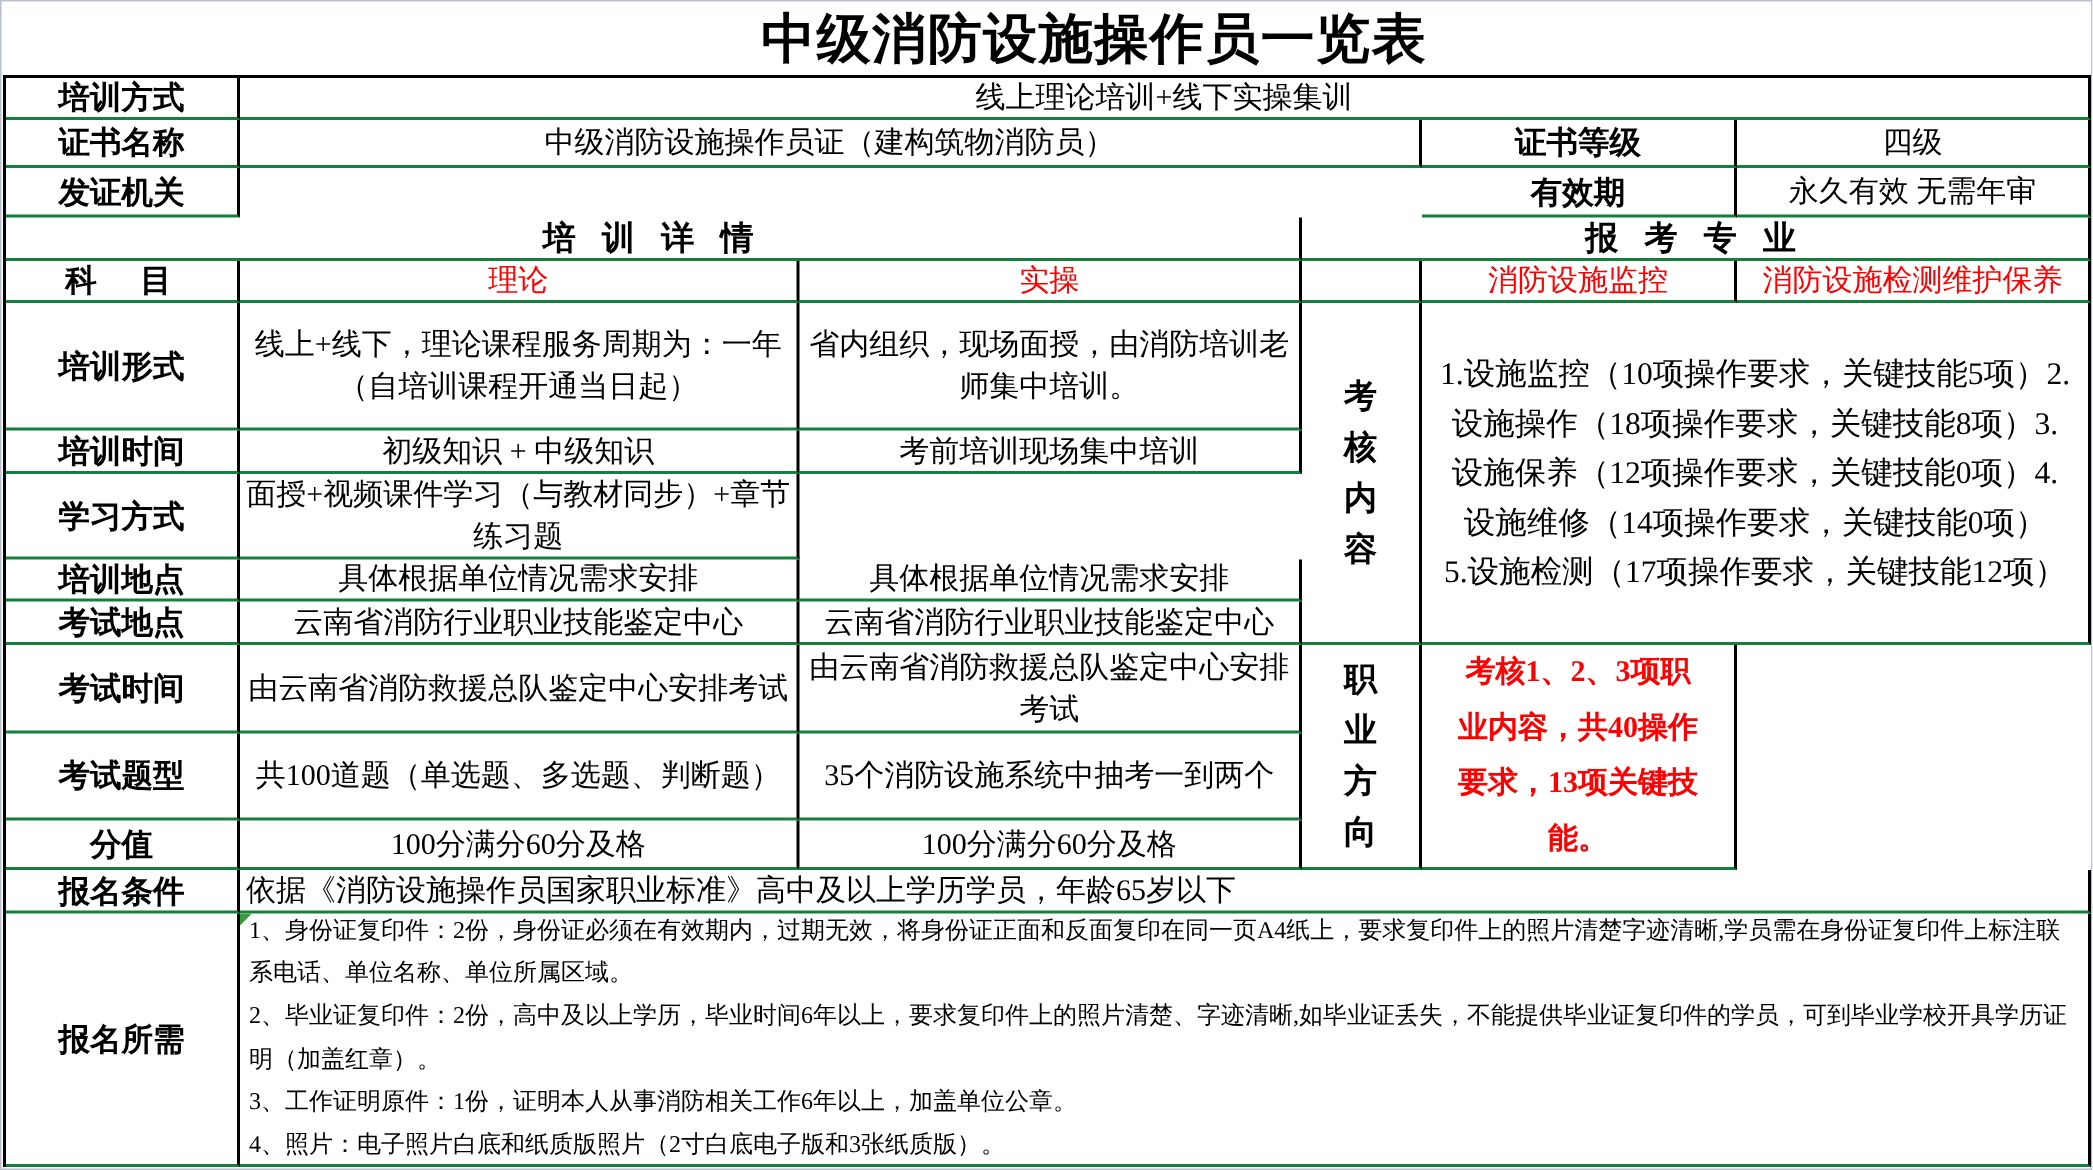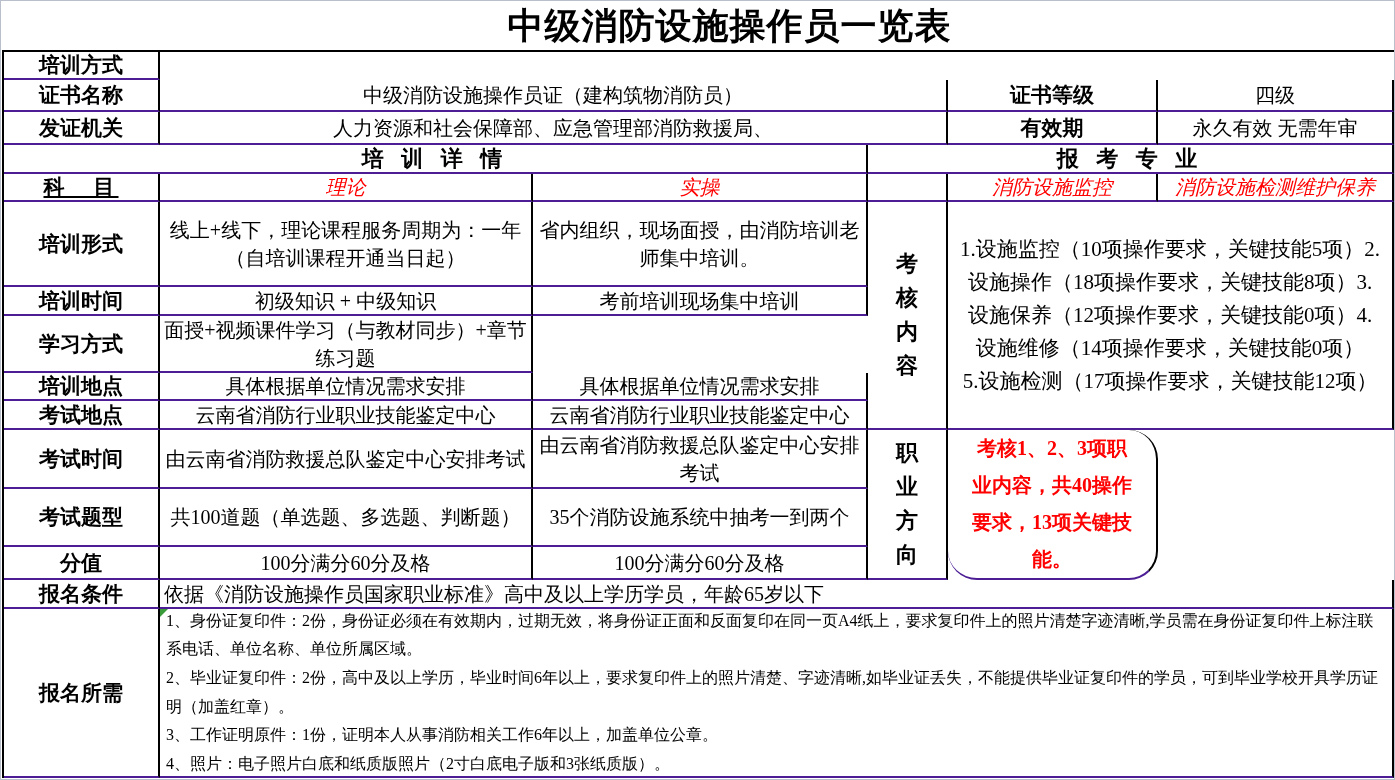--- a/index.html
+++ b/index.html
@@ -36,39 +36,39 @@
     display: grid;
     grid-template-columns: 156px 373px 335px 80px 210px auto;
     grid-template-rows: 28px 32px 33px 29px 28px 85px 29px 57px 28px 29px 59px 58px 33px 29px auto;
     border-top: 2px solid #000;
     border-left: 2px solid #000;
     background: #fff;
   }
 
   .cell {
     border-right: 2px solid #000;
-    border-bottom: 2px solid #4c1d95;
+    border-bottom: 2px solid #15803d;
     display: flex;
     align-items: center;
     justify-content: center;
     text-align: center;
     padding: 0 4px;
     overflow: hidden;
     font-size: 20px;
     line-height: 28px;
     position: relative;
   }
   .lbl  { font-weight: bold; font-size: 21px; }
-  .lbl-sp { letter-spacing: 4px; text-decoration: underline; }
+  .lbl-sp { letter-spacing: 4px; }
   .sect { font-weight: bold; font-size: 22px; letter-spacing: 6px; }
-  .red  { color: #ff0000; font-style: italic; }
+  .red  { color: #ff0000; }
   .redb { color: #ff0000; font-weight: bold; }
   .vlabel { white-space: pre-line; font-weight: bold; font-size: 22px; line-height: 34px; }
   .assess-content { font-size: 21px; line-height: 33px; white-space: pre-line; padding: 0 10px; }
-  .career-cell { font-size: 20px; line-height: 37px; padding: 0 24px; border-radius: 29px; }
+  .career-cell { font-size: 20px; line-height: 37px; padding: 0 24px; }
   .left-cell { justify-content: flex-start; text-align: left; }
   .materials { white-space: pre-line; font-size: 16px; line-height: 28.6px; padding: 2px 6px; align-items: center; }
 
   .green-tri {
     position: absolute;
     top: 0; left: 0;
     width: 0; height: 0;
     border-top: 8px solid #3a9b3a;
     border-right: 8px solid transparent;
   }
@@ -76,28 +76,28 @@
 </head>
 <body>
 
 <div class="sheet">
 
   <div class="doc-title">中级消防设施操作员一览表</div>
 
   <div class="tbl">
 
     <div class="cell lbl" style="grid-row:1;grid-column:1">培训方式</div>
+    <div class="cell" style="grid-row:1;grid-column:2/7">线上理论培训+线下实操集训</div>
 
     <div class="cell lbl" style="grid-row:2;grid-column:1">证书名称</div>
     <div class="cell" style="grid-row:2;grid-column:2/5">中级消防设施操作员证（建构筑物消防员）</div>
     <div class="cell lbl" style="grid-row:2;grid-column:5">证书等级</div>
     <div class="cell" style="grid-row:2;grid-column:6">四级</div>
 
     <div class="cell lbl" style="grid-row:3;grid-column:1">发证机关</div>
-    <div class="cell" style="grid-row:3;grid-column:2/5">人力资源和社会保障部、应急管理部消防救援局、</div>
     <div class="cell lbl" style="grid-row:3;grid-column:5">有效期</div>
     <div class="cell" style="grid-row:3;grid-column:6">永久有效 无需年审</div>
 
     <div class="cell sect" style="grid-row:4;grid-column:1/4">培 训 详 情</div>
     <div class="cell sect" style="grid-row:4;grid-column:4/7">报 考 专 业</div>
 
     <div class="cell lbl lbl-sp" style="grid-row:5;grid-column:1">科　目</div>
     <div class="cell red" style="grid-row:5;grid-column:2">理论</div>
     <div class="cell red" style="grid-row:5;grid-column:3">实操</div>
     <div class="cell" style="grid-row:5;grid-column:4"></div>

